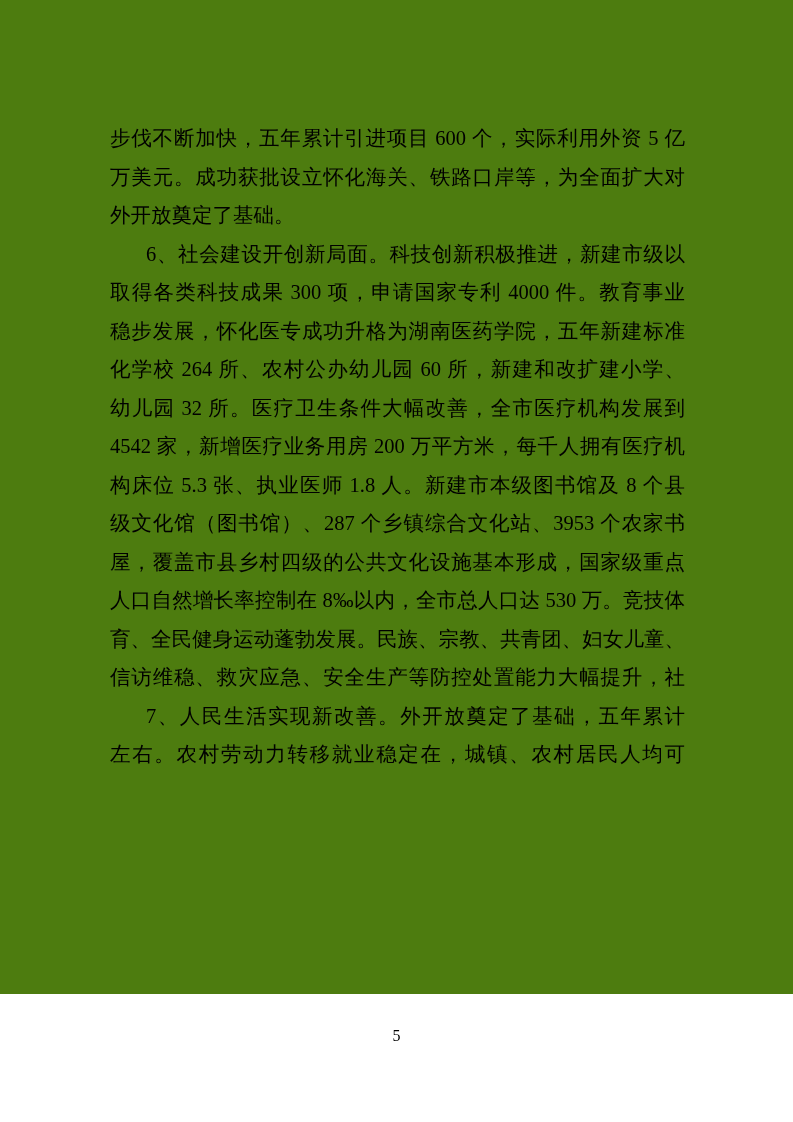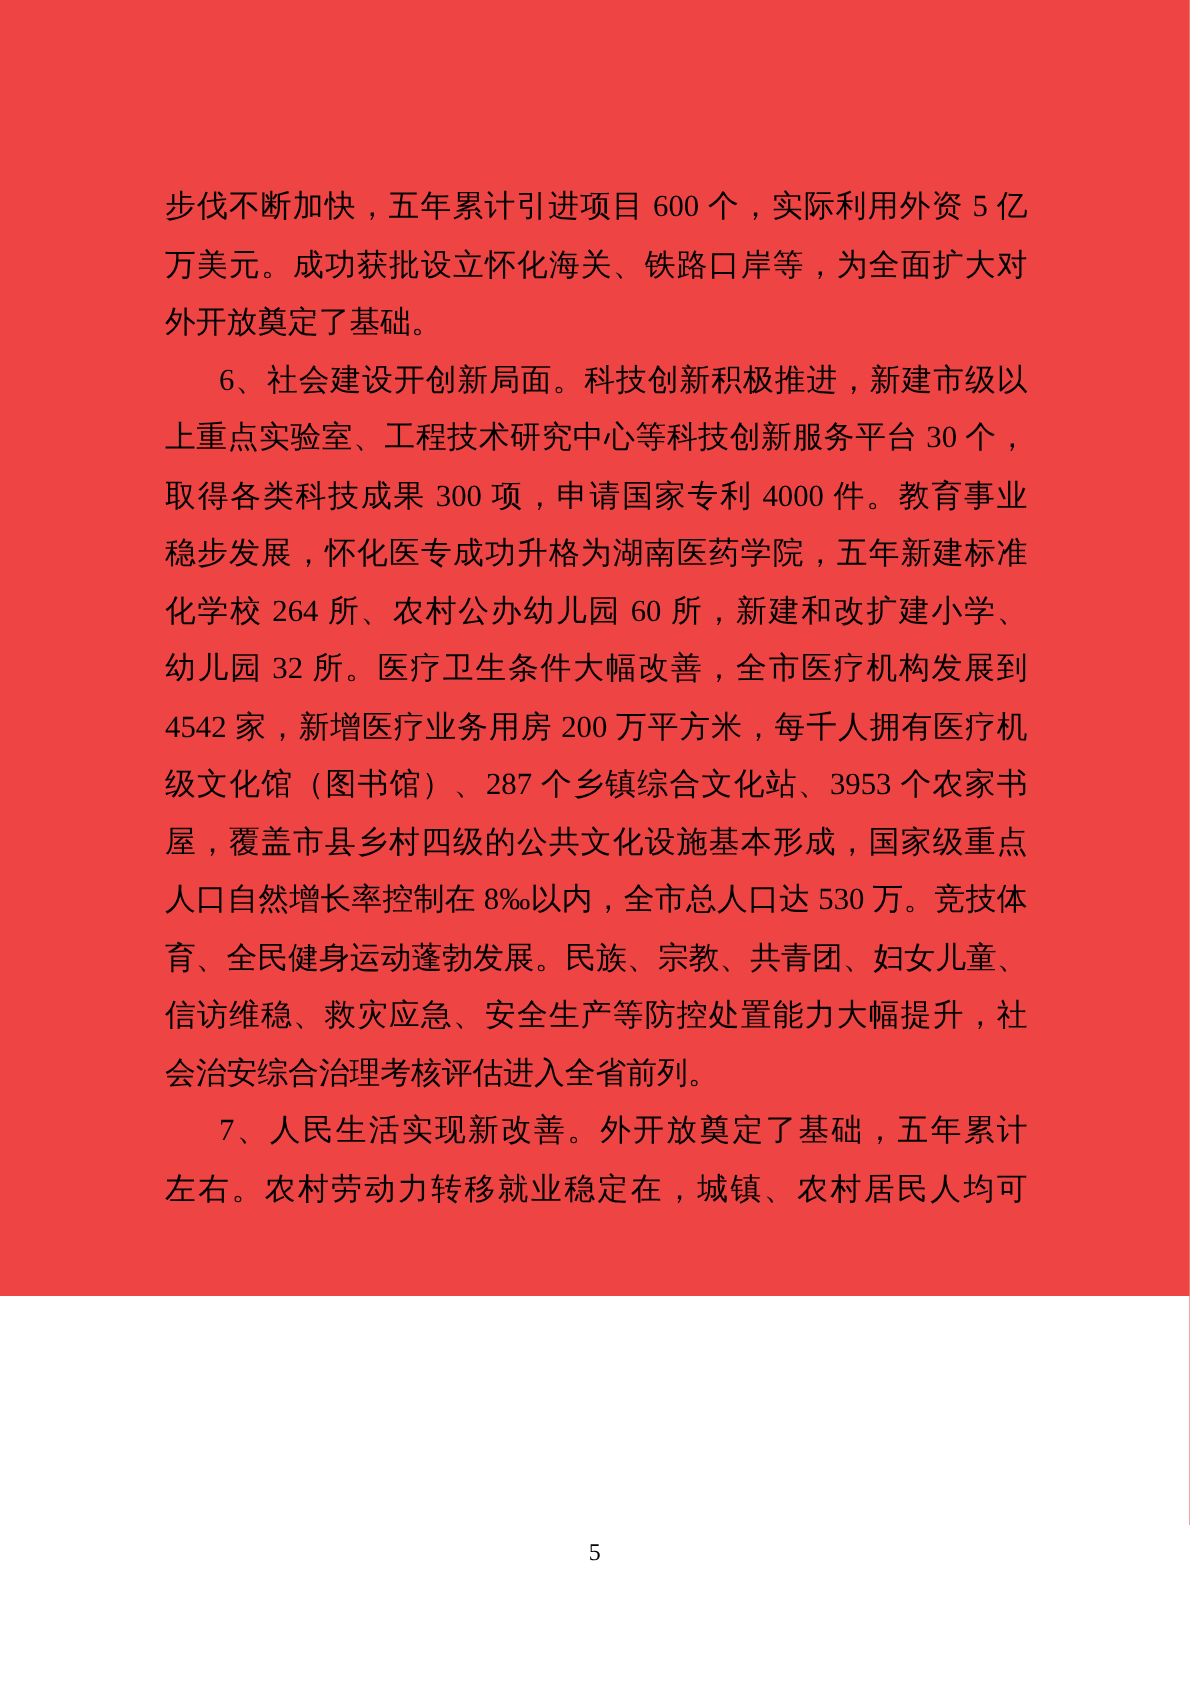--- a/index.html
+++ b/index.html
@@ -12,22 +12,22 @@
     background: #ffffff;
     position: relative;
     overflow: hidden;
     font-family: "Liberation Serif", "DejaVu Serif", serif;
     color: #000000;
   }
   .page {
     position: absolute;
     left: 0; top: 0;
     width: 793px;
-    height: 864px;
-    background: #ef4444;
+    height: 994px;
+    background: #4d7c0f;
   }
   .text-body {
     position: absolute;
     left: 110px;
     top: 119px;
     width: 575px;
   }
   .paragraph {
     margin: 0;
     padding: 0;
@@ -68,32 +68,31 @@
 
 <div class="page">
   <div class="text-body">
       <div class="paragraph">
         <div class="line fill"><span class="run">步伐不断加快，五年累计引进项目 600 个，实际利用外资 5 亿</span></div>
         <div class="line fill"><span class="run">万美元。成功获批设立怀化海关、铁路口岸等，为全面扩大对</span></div>
         <div class="line"><span class="run">外开放奠定了基础。</span></div>
       </div>
       <div class="paragraph">
         <div class="line fill indent"><span class="run bold">6、社会建设开创新局面。</span><span class="run">科技创新积极推进，新建市级以</span></div>
-        <div class="line fill"><span class="run">上重点实验室、工程技术研究中心等科技创新服务平台 30 个，</span></div>
         <div class="line fill"><span class="run">取得各类科技成果 300 项，申请国家专利 4000 件。教育事业</span></div>
         <div class="line fill"><span class="run">稳步发展，怀化医专成功升格为湖南医药学院，五年新建标准</span></div>
         <div class="line fill"><span class="run">化学校 264 所、农村公办幼儿园 60 所，新建和改扩建小学、</span></div>
         <div class="line fill"><span class="run">幼儿园 32 所。医疗卫生条件大幅改善，全市医疗机构发展到</span></div>
         <div class="line fill"><span class="run">4542 家，新增医疗业务用房 200 万平方米，每千人拥有医疗机</span></div>
+        <div class="line fill"><span class="run">构床位 5.3 张、执业医师 1.8 人。新建市本级图书馆及 8 个县</span></div>
         <div class="line fill"><span class="run">级文化馆（图书馆）、287 个乡镇综合文化站、3953 个农家书</span></div>
         <div class="line fill"><span class="run">屋，覆盖市县乡村四级的公共文化设施基本形成，国家级重点</span></div>
         <div class="line fill"><span class="run">人口自然增长率控制在 8‰以内，全市总人口达 530 万。竞技体</span></div>
         <div class="line fill"><span class="run">育、全民健身运动蓬勃发展。民族、宗教、共青团、妇女儿童、</span></div>
         <div class="line fill"><span class="run">信访维稳、救灾应急、安全生产等防控处置能力大幅提升，社</span></div>
-        <div class="line"><span class="run">会治安综合治理考核评估进入全省前列。</span></div>
       </div>
       <div class="paragraph">
         <div class="line fill indent"><span class="run bold">7、人民生活实现新改善。</span><span class="run">外开放奠定了基础，五年累计</span></div>
         <div class="line fill"><span class="run">左右。农村劳动力转移就业稳定在，城镇、农村居民人均可</span></div>
       </div>
     </div>
   <div class="page-number">5</div>
 </div>
 
 </body></html>

